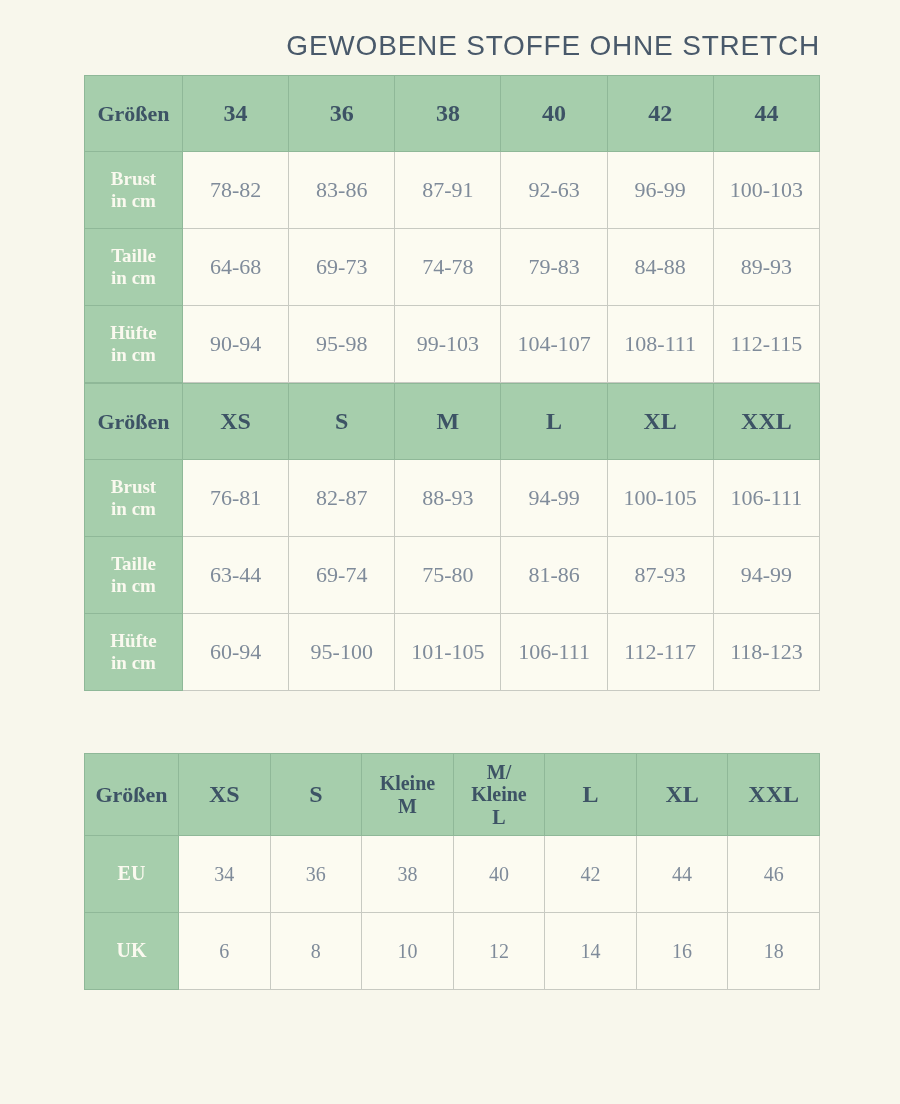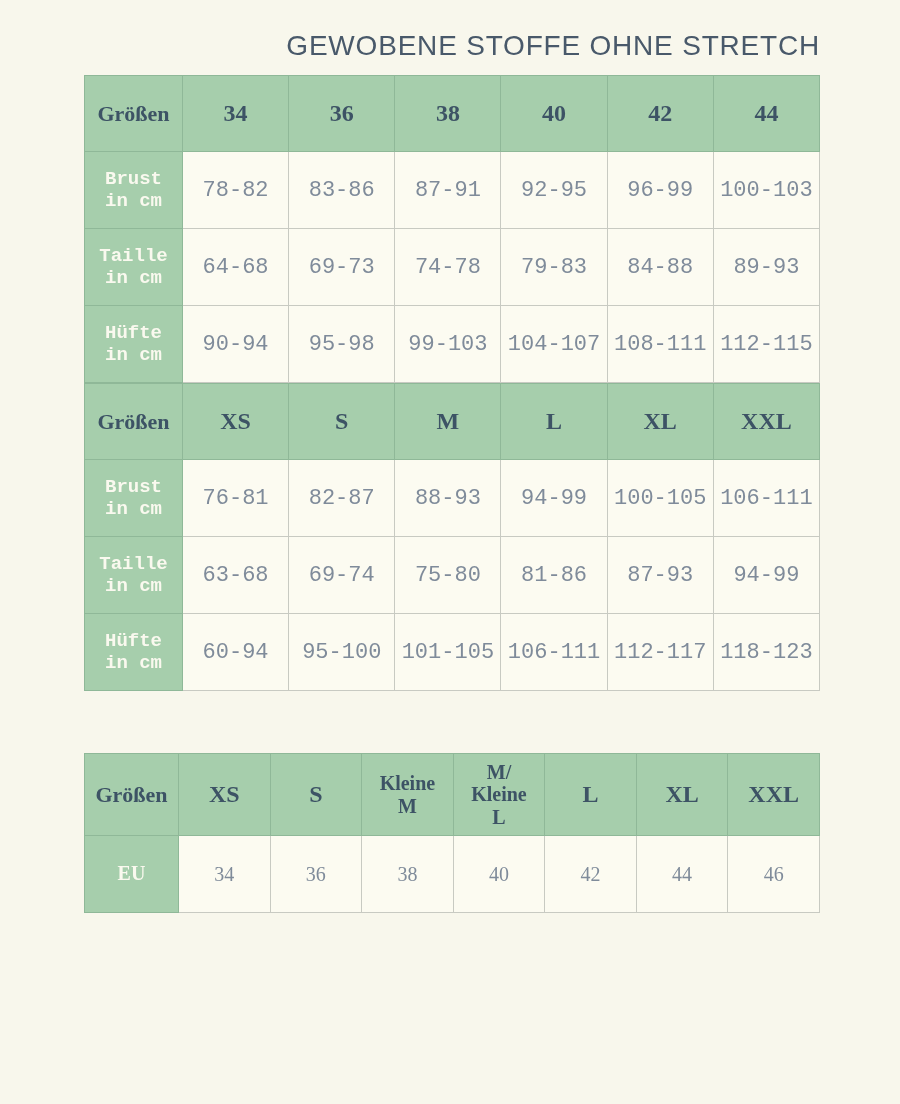--- a/index.html
+++ b/index.html
@@ -49,21 +49,21 @@
     background:var(--green);
     border:1px solid var(--green-border);
   }
   .size-table td{
     background:var(--cell);
     border:1px solid var(--gray-border);
   }
   .t6 col.label{width:98px;}
   .t3 col.label{width:94px;}
   .t6 .head-row th{height:76px;}
-  .t6 .data-row th,.t6 .data-row td{height:77px;font-family:Liberation Mono, monospace;}
+  .t6 .data-row th,.t6 .data-row td{height:77px;}
   .t3 .head-row th{height:82px;}
   .t3 .data-row th,.t3 .data-row td{height:77px;}
 
   .corner{
     color:var(--dark);
     font-weight:bold;
     font-size:22px;
   }
   .col-head{
     color:var(--dark);
@@ -114,21 +114,21 @@
             <th class="col-head">38</th>
             <th class="col-head">40</th>
             <th class="col-head">42</th>
             <th class="col-head">44</th>
           </tr>
           <tr class="data-row">
             <th class="row-label"><span class="lab-main">Brust</span><br><span class="lab-sub">in cm</span></th>
             <td class="val">78-82</td>
             <td class="val">83-86</td>
             <td class="val">87-91</td>
-            <td class="val">92-95</td>
+            <td class="val">92-63</td>
             <td class="val">96-99</td>
             <td class="val">100-103</td>
           </tr>
           <tr class="data-row">
             <th class="row-label"><span class="lab-main">Taille</span><br><span class="lab-sub">in cm</span></th>
             <td class="val">64-68</td>
             <td class="val">69-73</td>
             <td class="val">74-78</td>
             <td class="val">79-83</td>
             <td class="val">84-88</td>
@@ -172,21 +172,21 @@
             <th class="row-label"><span class="lab-main">Brust</span><br><span class="lab-sub">in cm</span></th>
             <td class="val">76-81</td>
             <td class="val">82-87</td>
             <td class="val">88-93</td>
             <td class="val">94-99</td>
             <td class="val">100-105</td>
             <td class="val">106-111</td>
           </tr>
           <tr class="data-row">
             <th class="row-label"><span class="lab-main">Taille</span><br><span class="lab-sub">in cm</span></th>
-            <td class="val">63-68</td>
+            <td class="val">63-44</td>
             <td class="val">69-74</td>
             <td class="val">75-80</td>
             <td class="val">81-86</td>
             <td class="val">87-93</td>
             <td class="val">94-99</td>
           </tr>
           <tr class="data-row">
             <th class="row-label"><span class="lab-main">Hüfte</span><br><span class="lab-sub">in cm</span></th>
             <td class="val">60-94</td>
             <td class="val">95-100</td>
@@ -228,17 +228,27 @@
           <tr class="data-row">
             <th class="row-label"><span class="lab-main">EU</span></th>
             <td class="val">34</td>
             <td class="val">36</td>
             <td class="val">38</td>
             <td class="val">40</td>
             <td class="val">42</td>
             <td class="val">44</td>
             <td class="val">46</td>
           </tr>
+          <tr class="data-row">
+            <th class="row-label"><span class="lab-main">UK</span></th>
+            <td class="val">6</td>
+            <td class="val">8</td>
+            <td class="val">10</td>
+            <td class="val">12</td>
+            <td class="val">14</td>
+            <td class="val">16</td>
+            <td class="val">18</td>
+          </tr>
         </tbody>
     </table>
   </section>
 
 </div>
 
 </body></html>

